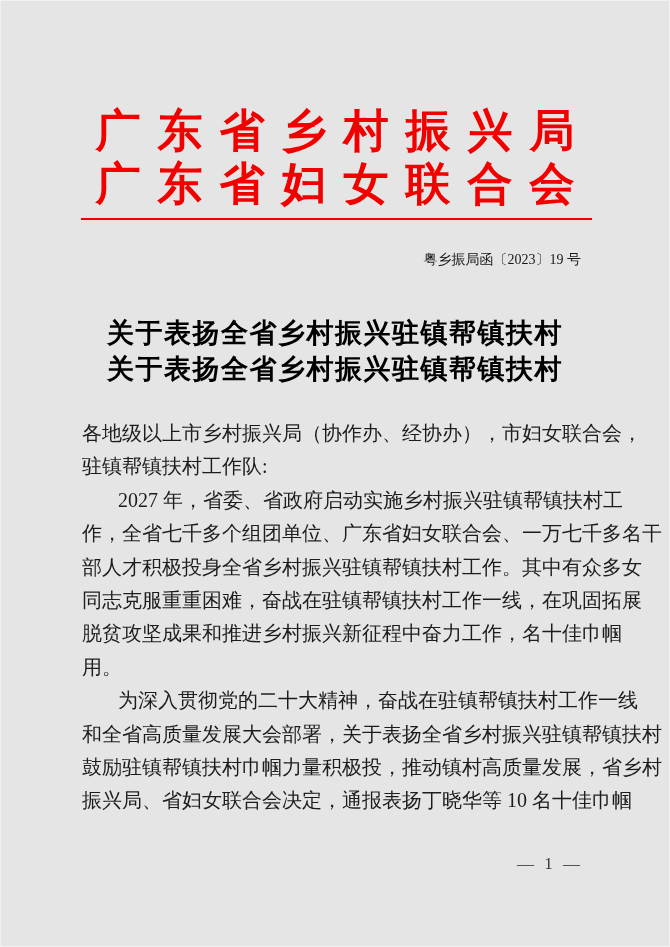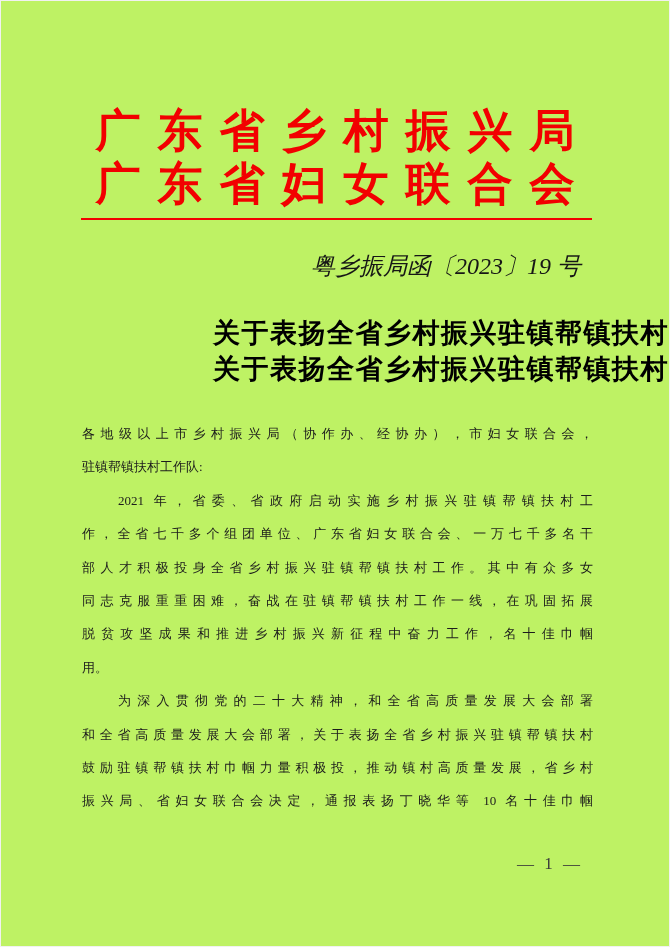--- a/index.html
+++ b/index.html
@@ -2,21 +2,21 @@
 <html style="--accent: #f20000;"><head>
 <meta charset="utf-8">
 <style>
   :root { --accent: #f20000; }
   * { margin: 0; padding: 0; box-sizing: border-box; }
   html, body { background: #ffffff; }
   .page {
     position: relative;
     width: 670px;
     height: 947px;
-    background: #bef264;
+    background: #e5e5e5;
     border: 1px solid #f1f1f1;
     overflow: hidden;
     font-family: "Liberation Serif", "DejaVu Serif", serif;
     color: #1c1c1c;
   }
   .letterhead {
     position: absolute;
     top: 104px;
     left: 0;
     width: 100%;
@@ -34,46 +34,45 @@
   .red-divider {
     position: absolute;
     top: 217px;
     left: 80px;
     width: 511px;
     height: 2px;
     background: var(--accent);
   }
   .doc-number {
     position: absolute;
-    top: 253px;
+    top: 247px;
     right: 88px;
-    font-size: 24px;
+    font-size: 14px;
     line-height: 24px;
     color: #161616;
     white-space: nowrap;
-    font-style: italic;
   }
   .doc-title {
     position: absolute;
     top: 314px;
     left: 0;
     width: 100%;
-    text-align: right;
+    text-align: center;
     font-weight: bold;
     font-size: 27px;
     line-height: 36px;
     letter-spacing: 1.5px;
     color: #000000;
   }
   .doc-body {
     position: absolute;
     top: 416px;
     left: 81px;
     width: 511px;
-    font-size: 13px;
+    font-size: 20px;
     line-height: 33.4px;
     color: #1c1c1c;
   }
   .bodyline {
     text-align: justify;
     text-align-last: justify;
     white-space: nowrap;
   }
   .bodyline.endline {
     text-align-last: left;
@@ -106,27 +105,27 @@
   <div class="doc-number">粤乡振局函〔2023〕19 号</div>
 
   <div class="doc-title">
     <div>关于表扬全省乡村振兴驻镇帮镇扶村</div>
     <div>关于表扬全省乡村振兴驻镇帮镇扶村</div>
   </div>
 
   <div class="doc-body">
       <div class="bodyline">各地级以上市乡村振兴局（协作办、经协办），市妇女联合会，</div>
       <div class="bodyline endline">驻镇帮镇扶村工作队:</div>
-      <div class="bodyline indent">2021 年，省委、省政府启动实施乡村振兴驻镇帮镇扶村工</div>
+      <div class="bodyline indent">2027 年，省委、省政府启动实施乡村振兴驻镇帮镇扶村工</div>
       <div class="bodyline">作，全省七千多个组团单位、广东省妇女联合会、一万七千多名干</div>
       <div class="bodyline">部人才积极投身全省乡村振兴驻镇帮镇扶村工作。其中有众多女</div>
       <div class="bodyline">同志克服重重困难，奋战在驻镇帮镇扶村工作一线，在巩固拓展</div>
       <div class="bodyline">脱贫攻坚成果和推进乡村振兴新征程中奋力工作，名十佳巾帼</div>
       <div class="bodyline endline">用。</div>
-      <div class="bodyline indent">为深入贯彻党的二十大精神，和全省高质量发展大会部署</div>
+      <div class="bodyline indent">为深入贯彻党的二十大精神，奋战在驻镇帮镇扶村工作一线</div>
       <div class="bodyline">和全省高质量发展大会部署，关于表扬全省乡村振兴驻镇帮镇扶村</div>
       <div class="bodyline">鼓励驻镇帮镇扶村巾帼力量积极投，推动镇村高质量发展，省乡村</div>
       <div class="bodyline">振兴局、省妇女联合会决定，通报表扬丁晓华等 10 名十佳巾帼</div>
     </div>
 
   <div class="page-footer">— 1 —</div>
 
 </div>
 
 </body></html>

